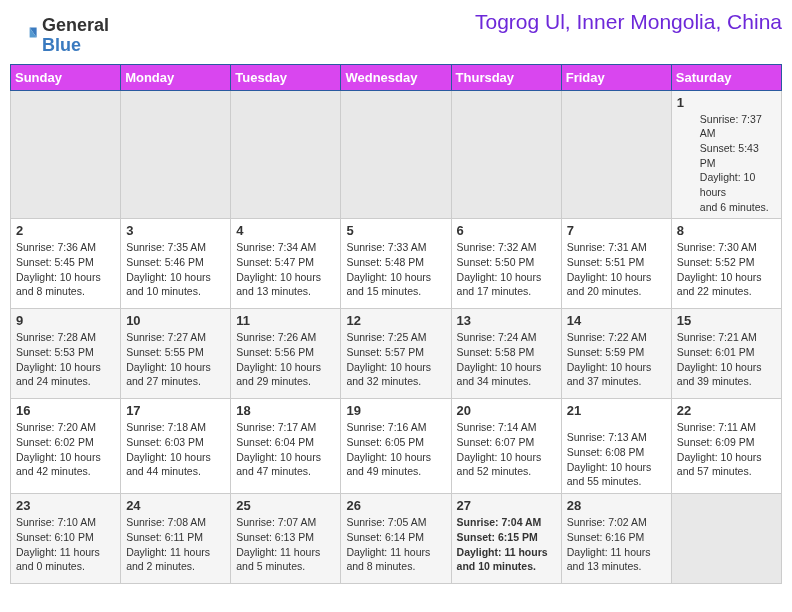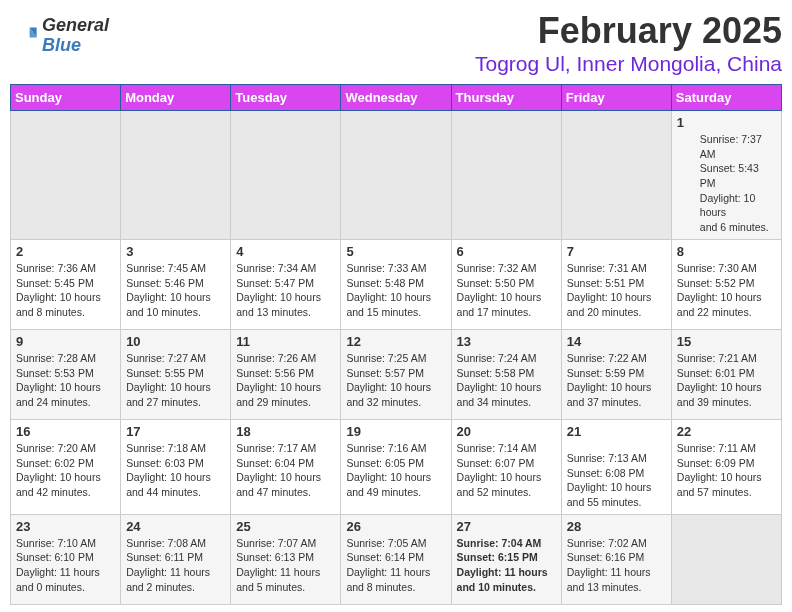--- a/index.html
+++ b/index.html
@@ -18,21 +18,20 @@
     }
     .logo {
       display: flex;
       align-items: center;
       margin-top: 6px;
     }
     .logo-text {
       display: flex;
       flex-direction: column;
       line-height: 1.1;
-      font-style: italic;
     }
     .logo-general {
       font-size: 18px;
       font-weight: bold;
       color: #333;
     }
     .logo-blue {
       font-size: 18px;
       font-weight: bold;
       color: #3a7abf;
@@ -108,21 +107,20 @@
       <rect x="0" y="0" width="40" height="40" fill="white"></rect>
       <polygon points="28,8 38,8 38,22" fill="#3a7abf"></polygon>
       <polygon points="28,8 38,22 28,22" fill="#5599d0"></polygon>
     </svg>
     <div class="logo-text">
       <span class="logo-general">General</span>
       <span class="logo-blue">Blue</span>
     </div>
   </div>
   <div class="title-block">
-    <div class="month-title">February 2025</div>
     <div class="location">Togrog Ul, Inner Mongolia, China</div>
   </div>
 </div>
 
 <table>
   <thead>
     <tr>
     <th>Sunday</th>
         <th>Monday</th>
         <th>Tuesday</th>
@@ -151,21 +149,21 @@
       <tr>
         <td>
           <span class="day-num">2</span>
           <div class="day-info" style="white-space: pre-line;">Sunrise: 7:36 AM
 Sunset: 5:45 PM
 Daylight: 10 hours
 and 8 minutes.</div>
         </td>
         <td>
           <span class="day-num">3</span>
-          <div class="day-info" style="white-space: pre-line;">Sunrise: 7:45 AM
+          <div class="day-info" style="white-space: pre-line;">Sunrise: 7:35 AM
 Sunset: 5:46 PM
 Daylight: 10 hours
 and 10 minutes.</div>
         </td>
         <td>
           <span class="day-num">4</span>
           <div class="day-info" style="white-space: pre-line;">Sunrise: 7:34 AM
 Sunset: 5:47 PM
 Daylight: 10 hours
 and 13 minutes.</div>

